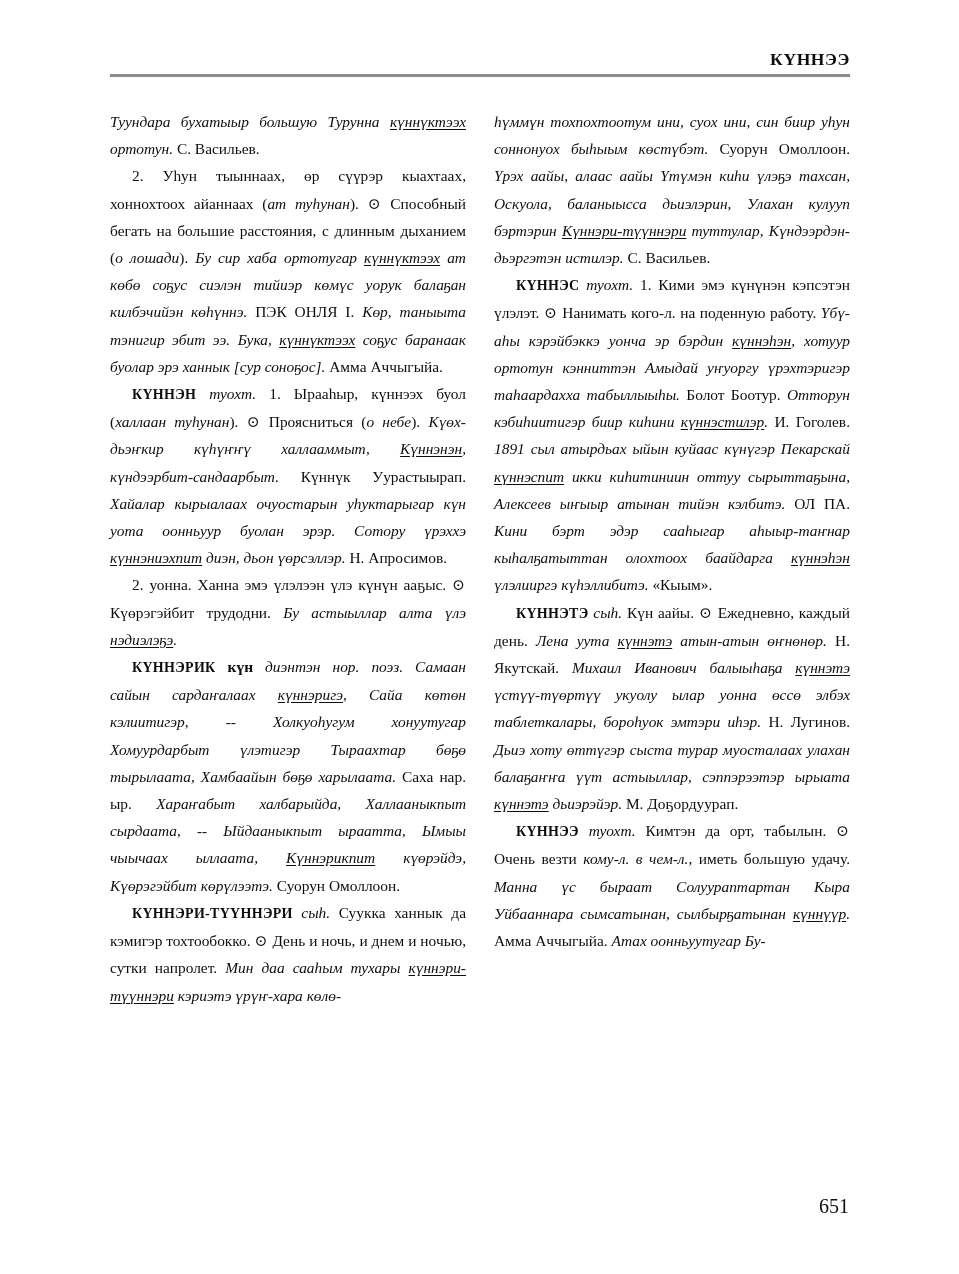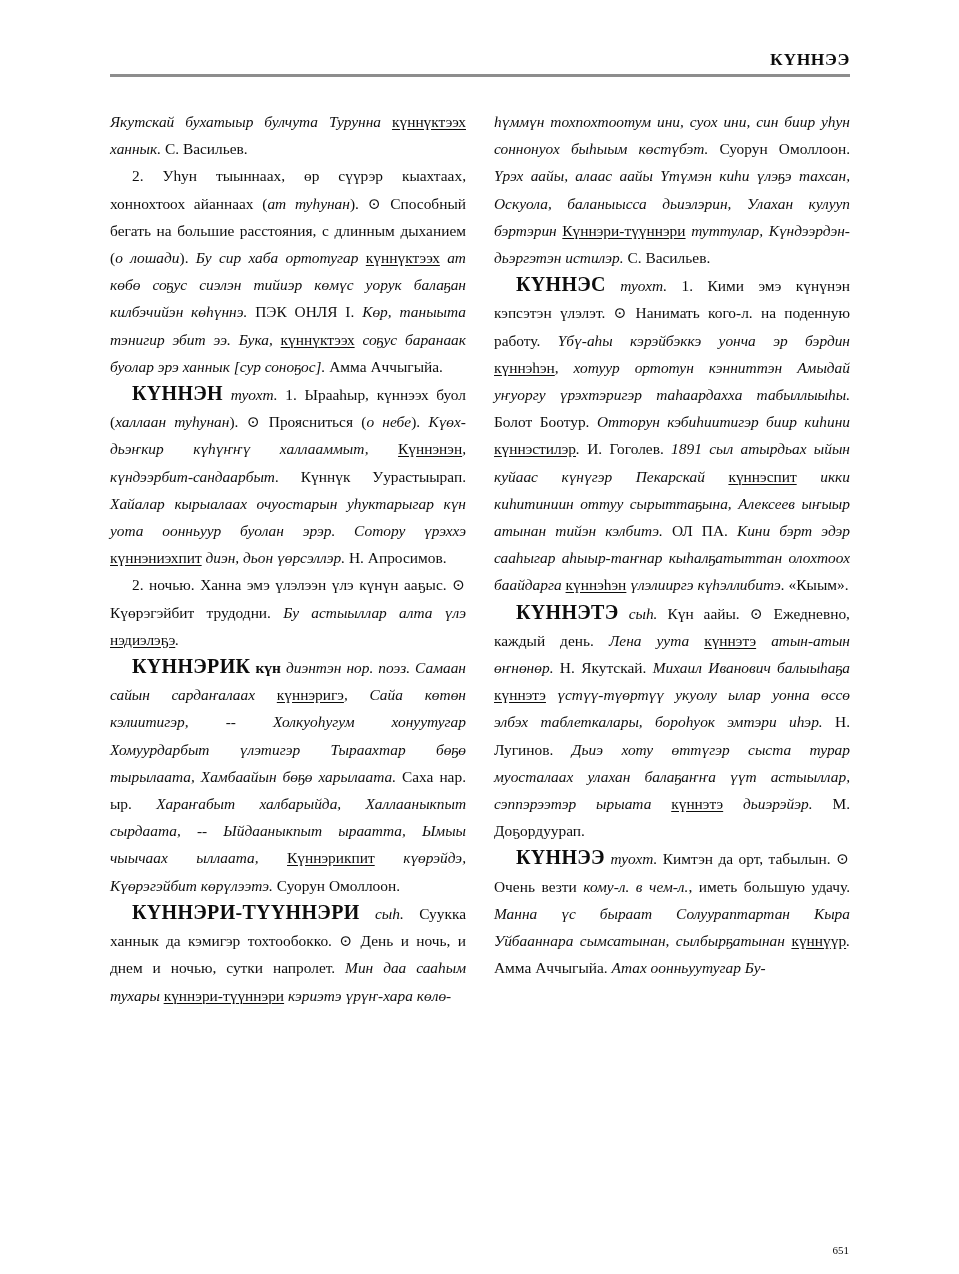--- a/index.html
+++ b/index.html
@@ -72,21 +72,21 @@
   .para {
     margin: 0;
     text-indent: 22px;
     text-align: justify;
   }
   .para.noindent { text-indent: 0; }
 
   
   .hw {            
     font-weight: bold;
-    font-size: 20px;
+    font-size: 14px;
     letter-spacing: 0.3px;
   }
   .gram {          
     font-style: italic;
   }
   .gram-b {        
     font-weight: bold;
     margin-top: 48px;
   }
   .ex {            
@@ -96,59 +96,60 @@
     font-style: normal;
   }
   .src {           
     font-style: normal;
   }
   .cit {           
     text-decoration: underline;
     text-underline-offset: 2px;
   }
   .cit.ex-cit {
+    font-style: italic;
     text-decoration: underline;
     text-underline-offset: 2px;
     margin-top: 44px;
   }
   .bullet {
     font-style: normal;
     padding-right: 1px;
   }
 
   
   .folio {
     position: absolute;
     right: 110px;
-    top: 1240px;
-    font-size: 11px;
+    top: 1196px;
+    font-size: 20px;
     line-height: 20px;
   }
 </style>
 </head>
 <body>
 
 <div class="page">
 
   <div class="header">
     <div class="header-title">КҮННЭЭ</div>
     <div class="header-rule"></div>
   </div>
 
   <div class="columns">
 
     <div class="col">
 
-      <p class="para noindent"><span class="ex">Якутскай бухатыыр булчута Турунна </span><span class="cit ex-cit">күннүктээх</span><span class="ex"> ханнык.</span> <span class="src">С. Васильев.</span></p>
+      <p class="para noindent"><span class="ex">Туундара бухатыыр большую Турунна </span><span class="cit ex-cit">күннүктээх</span><span class="ex"> ортотун.</span> <span class="src">С. Васильев.</span></p>
 
       <p class="para"><span class="ru">2.</span> <span class="ru">Уһун тыыннаах, өр сүүрэр кыахтаах, хоннохтоох айаннаах (</span><span class="ex">ат туһунан</span><span class="ru">).</span> <span class="bullet">⊙</span> <span class="ru">Способный бегать на большие расстояния, с длинным дыханием (</span><span class="ex">о лошади</span><span class="ru">).</span> <span class="ex">Бу сир хаба ортотугар </span><span class="cit ex-cit">күннүктээх</span><span class="ex"> ат көбө соҕус сиэлэн тийиэр көмүс уорук балаҕан килбэчийэн көһүннэ.</span> <span class="src">ПЭК ОНЛЯ I.</span> <span class="ex">Көр, таныыта тэнигир эбит ээ. Бука, </span><span class="cit ex-cit">күннүктээх</span><span class="ex"> соҕус баранаак буолар эрэ ханнык [сур соноҕос].</span> <span class="src">Амма Аччыгыйа.</span></p>
 
       <p class="para"><span class="hw">КҮННЭН</span> <span class="gram">туохт.</span> <span class="ru">1.</span> <span class="ru">Ырааһыр, күннээх буол (</span><span class="ex">халлаан туһунан</span><span class="ru">).</span> <span class="bullet">⊙</span> <span class="ru">Проясниться (</span><span class="ex">о небе</span><span class="ru">).</span> <span class="ex">Күөх-дьэҥкир күһүҥҥү халлааммыт, </span><span class="cit ex-cit">Күннэнэн</span><span class="ex">, күндээрбит-сандаарбыт.</span> <span class="src">Күннүк Уурастыырап.</span> <span class="ex">Хайалар кырыалаах очуостарын уһуктарыгар күн уота оонньуур буолан эрэр. Сотору үрэххэ </span><span class="cit ex-cit">күннэниэхпит</span><span class="ex"> диэн, дьон үөрсэллэр.</span> <span class="src">Н. Апросимов.</span></p>
 
-      <p class="para"><span class="ru">2.</span> <span class="ru">ночью.</span> <span class="ru">Ханна эмэ үлэлээн үлэ күнүн ааҕыс.</span> <span class="bullet">⊙</span> <span class="ru">Күөрэгэйбит трудодни.</span> <span class="ex">Бу астыыллар алта үлэ </span><span class="cit ex-cit">нэдиэлэҕэ</span><span class="ex">.</span></p>
+      <p class="para"><span class="ru">2.</span> <span class="ru">уонна.</span> <span class="ru">Ханна эмэ үлэлээн үлэ күнүн ааҕыс.</span> <span class="bullet">⊙</span> <span class="ru">Күөрэгэйбит трудодни.</span> <span class="ex">Бу астыыллар алта үлэ </span><span class="cit ex-cit">нэдиэлэҕэ</span><span class="ex">.</span></p>
 
       <p class="para"><span class="hw">КҮННЭРИК</span> <span class="gram-b">күн</span> <span class="gram">диэнтэн</span> <span class="gram">нор. поэз.</span> <span class="ex">Самаан сайын сардаҥалаах </span><span class="cit ex-cit">күннэригэ</span><span class="ex">, Сайа көтөн кэлиитигэр, -- Холкуоһугум хонуутугар Хомуурдарбыт үлэтигэр Тыраахтар бөҕө тырылаата, Хамбаайын бөҕө харылаата.</span> <span class="src">Саха нар. ыр.</span> <span class="ex">Хараҥабыт халбарыйда, Халлааныкпыт сырдаата, -- Ыйдааныкпыт ыраатта, Ымыы чыычаах ыллаата, </span><span class="cit ex-cit">Күннэрикпит</span><span class="ex"> күөрэйдэ, Күөрэгэйбит көрүлээтэ.</span> <span class="src">Суорун Омоллоон.</span></p>
 
       <p class="para"><span class="hw">КҮННЭРИ-ТҮҮННЭРИ</span>		<span class="gram">сыһ.</span> <span class="ru">Суукка ханнык да кэмигэр тохтообокко.</span> <span class="bullet">⊙</span> <span class="ru">День и ночь, и днем и ночью, сутки напролет.</span> <span class="ex">Мин даа сааһым тухары </span><span class="cit ex-cit">күннэри-түүннэри</span><span class="ex"> кэриэтэ үрүҥ-хара көлө-</span></p>
 
     </div>
 
     <div class="col">
 
       <p class="para noindent"><span class="ex">һүммүн тохпохтоотум ини, суох ини, син биир уһун соннонуох быһыым көстүбэт.</span> <span class="src">Суорун Омоллоон.</span> <span class="ex">Үрэх аайы, алаас аайы Үтүмэн киһи үлэҕэ тахсан, Оскуола, баланыысса дьиэлэрин, Улахан кулууп бэртэрин </span><span class="cit ex-cit">Күннэри-түүннэри</span><span class="ex"> туттулар, Күндээрдэн-дьэргэтэн истилэр.</span> <span class="src">С. Васильев.</span></p>

